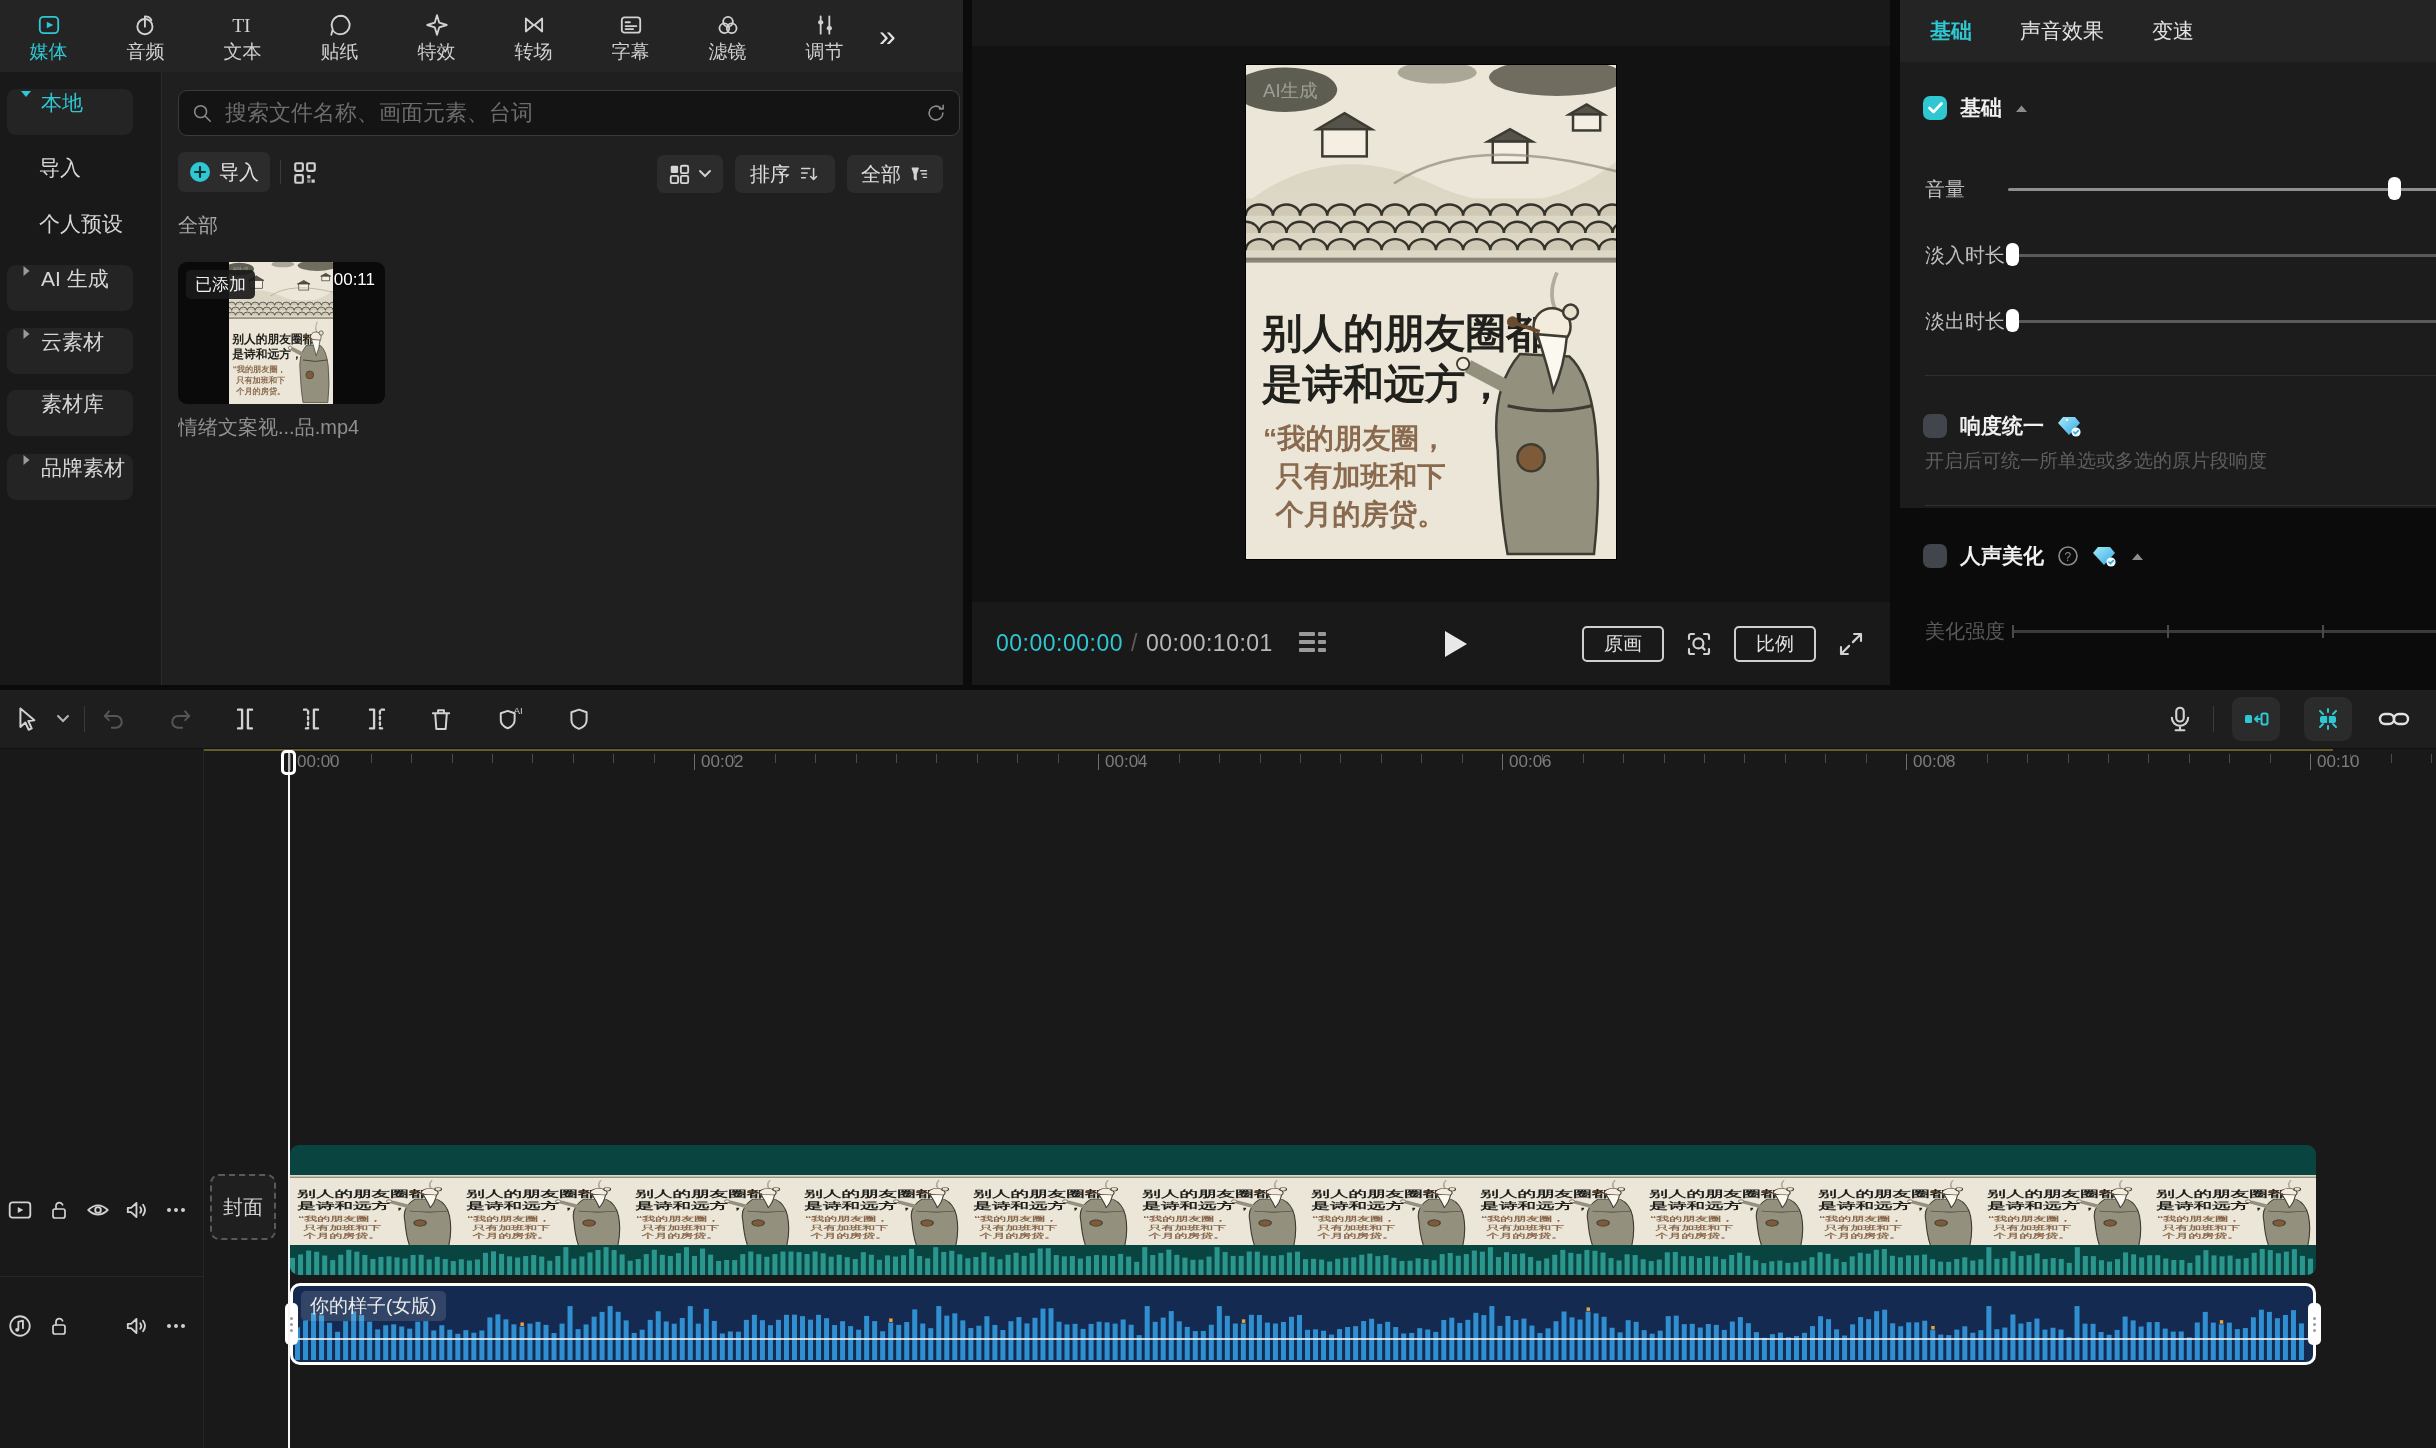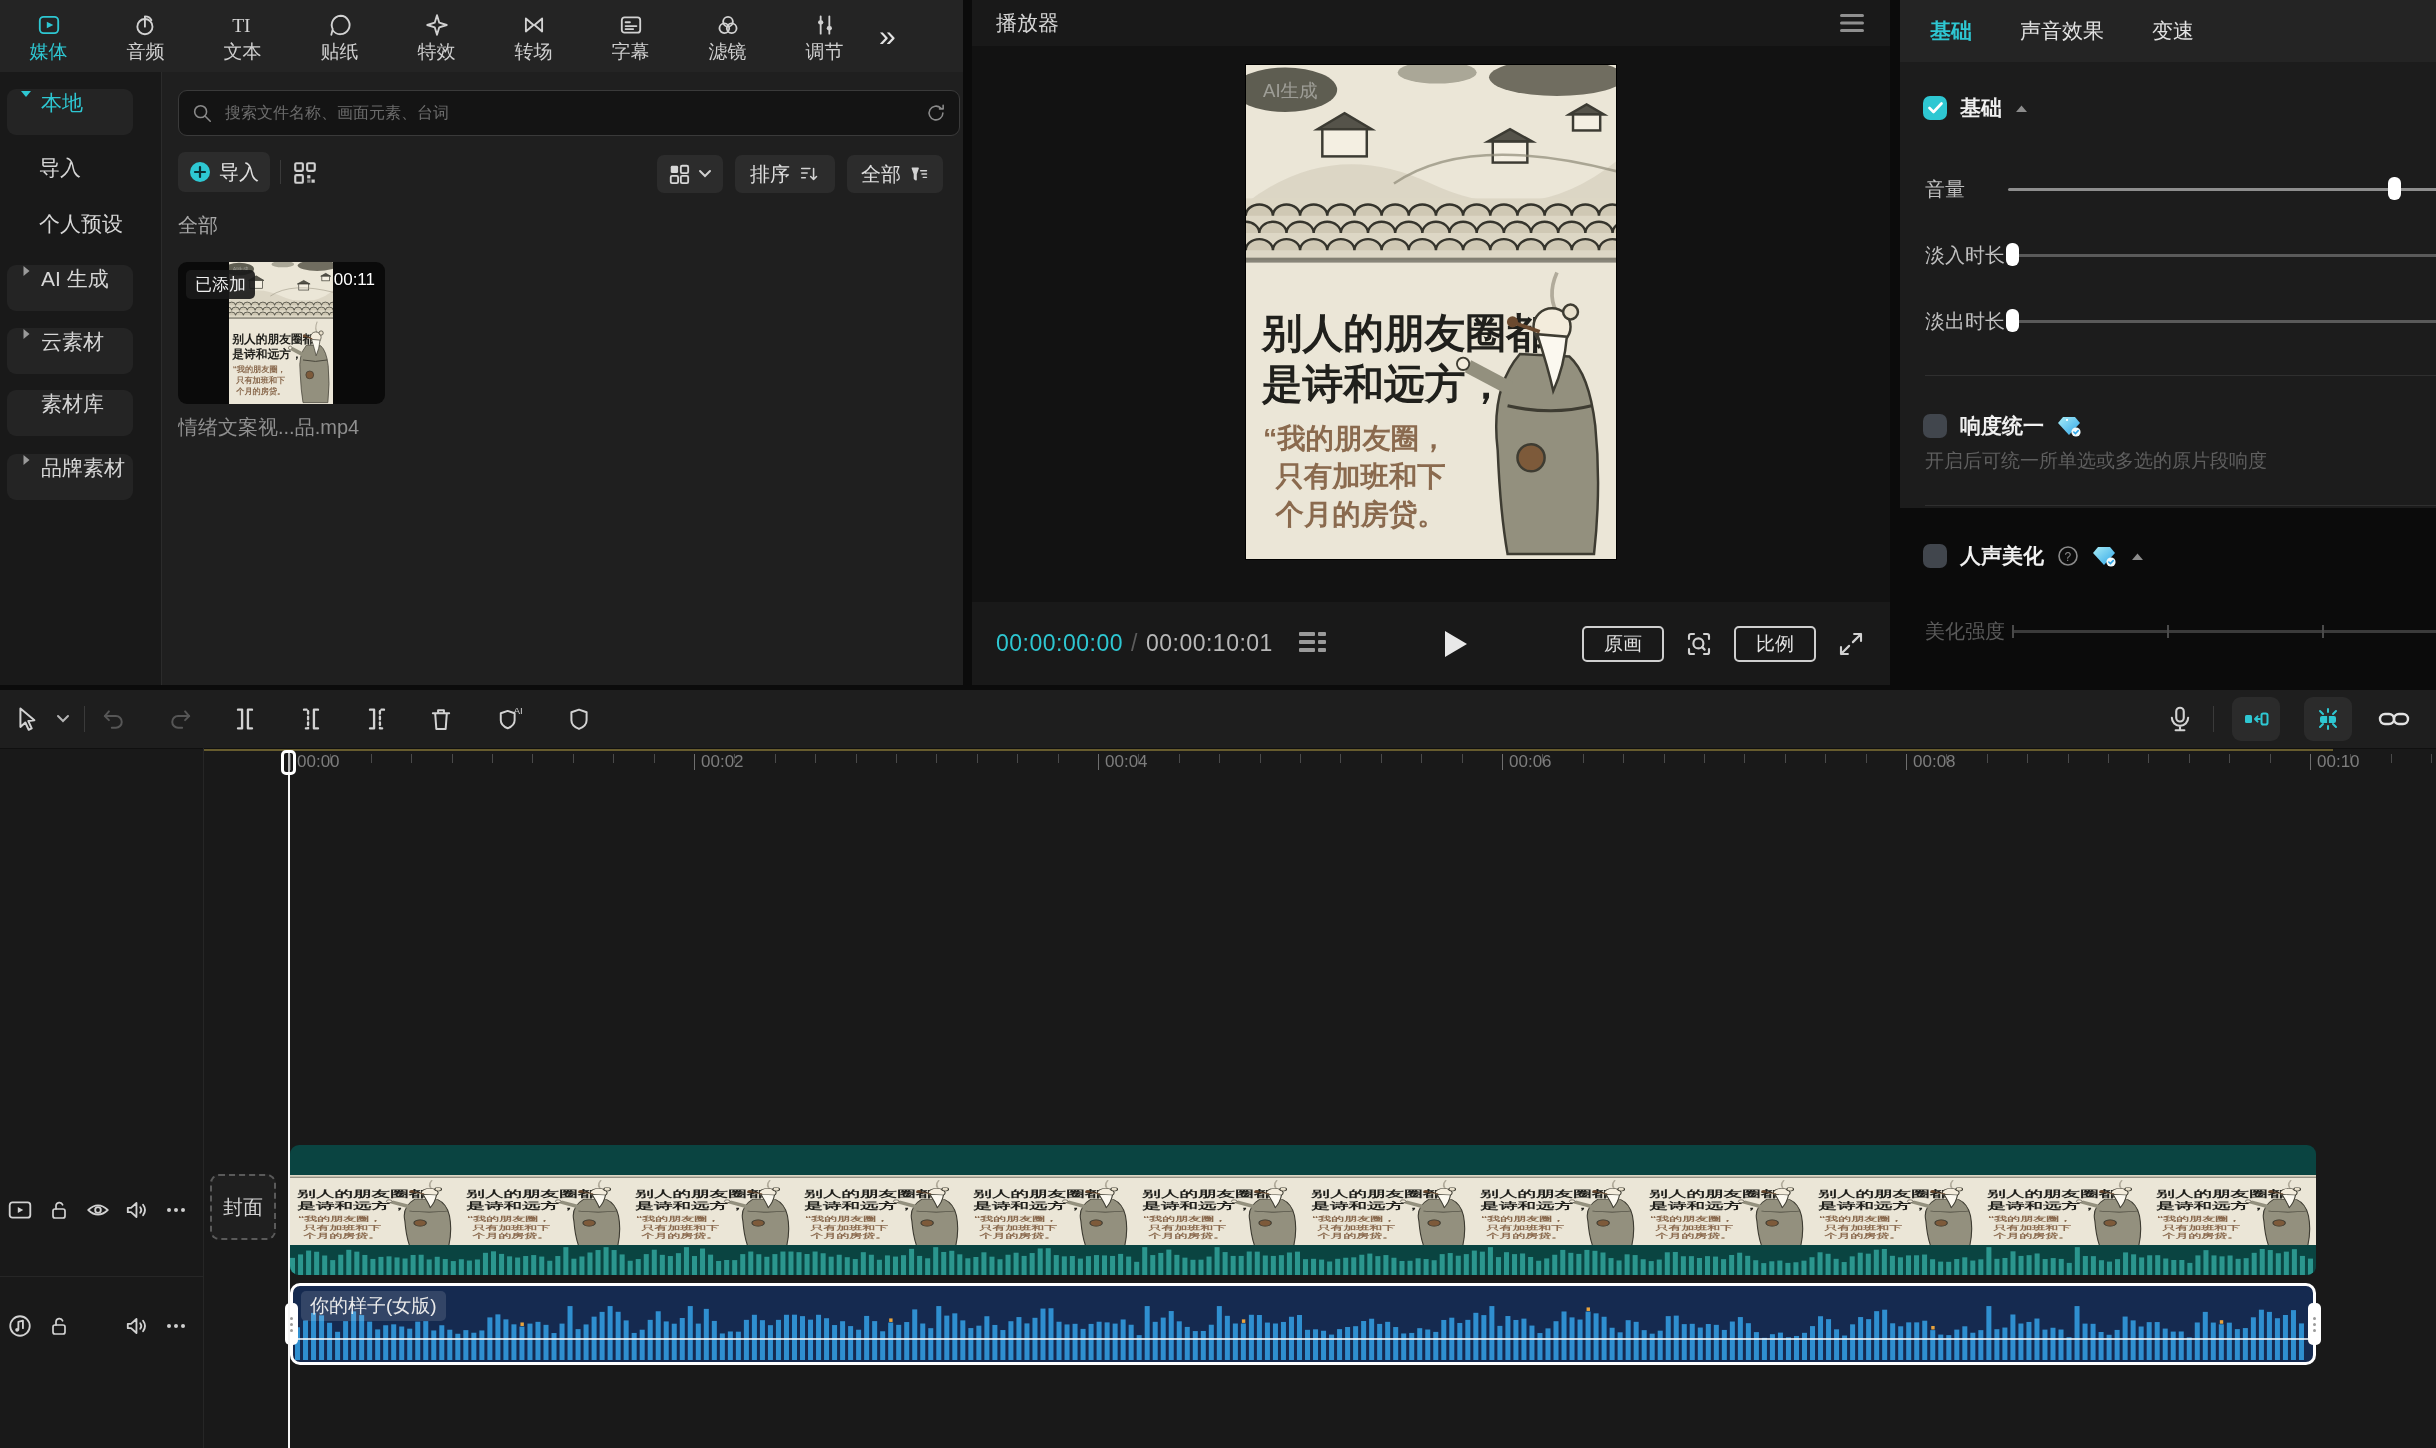--- a/index.html
+++ b/index.html
@@ -21,21 +21,21 @@
   .side-item{position:absolute;left:7px;width:126px;height:46px;border-radius:9px;display:flex;
              font-size:21px;color:#d6d6d6;cursor:pointer;}
   .side-card{background:#242424;}
   .side-item .caret{width:22px;display:flex;justify-content:center;margin-left:8px;}
   .side-item .lb{margin-left:4px;white-space:nowrap;}
   .side-item.active .lb{color:#2ec7d2;}
   .side-child{left:35px;width:110px;background:none;}
   .media-content{left:162px;top:72px;width:801px;height:613px;background:#1f1f1f;}
   .searchbar{position:absolute;left:16px;top:18px;width:782px;height:46px;background:#141414;
              border:1px solid #3a3a3a;border-radius:9px;display:flex;align-items:center;padding:0 12px;box-sizing:border-box;}
-  .searchbar input{flex:1;background:none;border:none;outline:none;color:#bbb;font-size:16px;margin-left:10px;
+  .searchbar input{flex:1;background:none;border:none;outline:none;color:#bbb;font-size:22px;margin-left:10px;
                    font-family:inherit;}
   .searchbar input::placeholder{color:#6c6c6c;}
   .btn{background:#2c2c2c;border-radius:7px;display:flex;align-items:center;justify-content:center;gap:8px;
        font-size:20px;color:#e0e0e0;cursor:pointer;}
   .sec-label{position:absolute;left:16px;top:140px;font-size:20px;color:#a9a9a9;}
   .media-card{position:absolute;left:16px;top:190px;width:207px;height:142px;background:#0a0a0a;border-radius:9px;overflow:hidden;cursor:pointer;}
   .poster-slot{position:absolute;}
   .badge{position:absolute;left:8px;top:8px;background:rgba(26,26,26,.92);border-radius:5px;padding:3px 9px;
          font-size:17px;color:#f0f0f0;}
   .dur{position:absolute;right:10px;top:8px;font-size:17px;color:#fff;text-shadow:0 1px 2px #000;}
@@ -318,30 +318,20 @@
 </svg>
           </div>
         <div class="badge">已添加</div>
         <div class="dur">00:11</div>
       </div>
       <div class="fname">情绪文案视...品.mp4</div>
     </div>
   </div>
 
   <div class="abs player-panel">
-    <div class="pp-header">
-      <div class="pp-title">播放器</div>
-      <svg width="26" height="22" viewBox="0 0 26 22">
-          <g fill="#8f8f8f">
-            <rect y="2" width="24" height="3" rx="1.5"></rect>
-            <rect y="9.5" width="24" height="3" rx="1.5"></rect>
-            <rect y="17" width="24" height="3" rx="1.5"></rect>
-          </g>
-        </svg>
-    </div>
     <div class="stage">
       <div class="preview" id="preview-poster">
           <svg viewBox="0 0 300 400" preserveAspectRatio="xMidYMid slice" width="100%" height="100%">
   <rect width="300" height="400" fill="#ebe6d7"></rect>
   <path d="M0,112 Q70,58 150,96 T300,78 L300,112 Z" fill="#cfc9b7" opacity="0.55"></path>
   <ellipse cx="32" cy="20" rx="42" ry="18" fill="#45443a" opacity="0.85"></ellipse>
   <ellipse cx="252" cy="10" rx="55" ry="15" fill="#514f42" opacity="0.8"></ellipse>
   <ellipse cx="155" cy="6" rx="32" ry="9" fill="#6a6757" opacity="0.5"></ellipse>
   <g stroke="#3c3b33" stroke-width="2" fill="#f4efe2">
     <path d="M58,52 l22,-13 22,13 z" fill="#55534a"></path>

